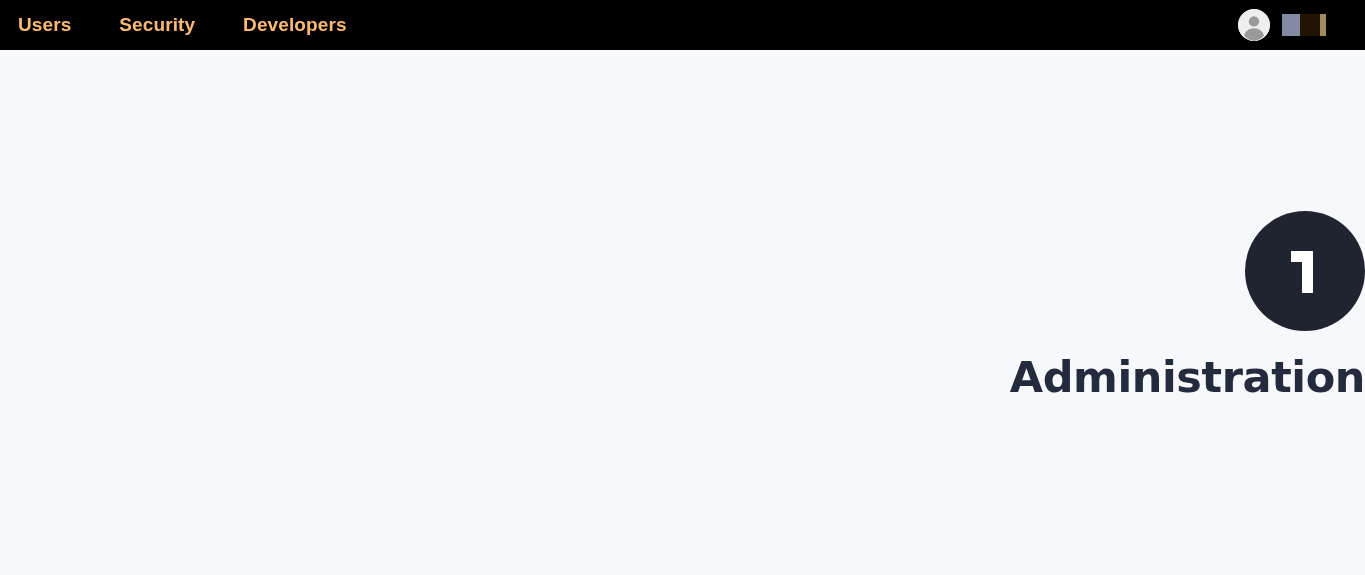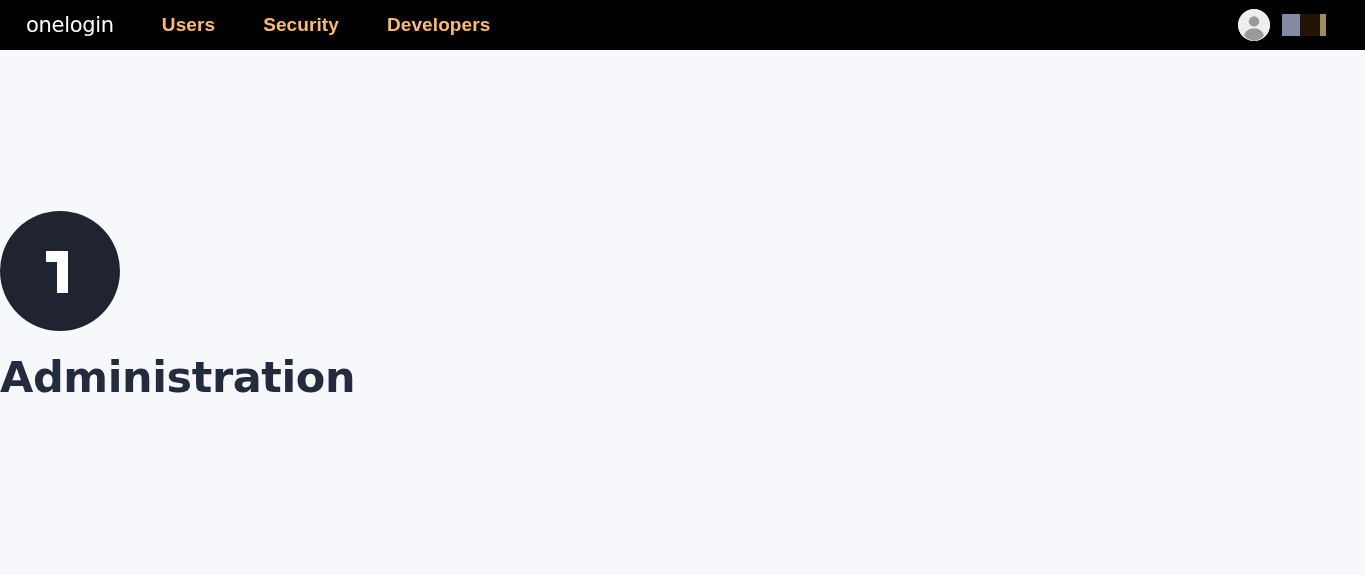--- a/index.html
+++ b/index.html
@@ -85,21 +85,21 @@
   .swatch { height: 22px; }
   .swatch-a { width: 18px; }
   .swatch-b { width: 20px; }
   .swatch-c { width: 6px; }
 
   
   .main {
     height: 448px;
     display: flex;
     flex-direction: column;
-    align-items: flex-start;
+    align-items: flex-end;
   }
   .logo-badge {
     width: 120px;
     height: 120px;
     border-radius: 50%;
     margin-top: 161px;
     display: flex;
     align-items: center;
     justify-content: center;
   }
@@ -114,23 +114,20 @@
     line-height: 1.15;
     text-align: center;
     font-family: "DejaVu Sans", sans-serif;
   }
 </style>
 </head>
 <body style="background: rgb(246, 248, 251);">
 
 <div class="topbar" style="background: rgb(0, 0, 0);">
 
-  <div class="brand">
-    <span class="brand-wordmark">onelogin</span>
-  </div>
 
   <nav class="nav">
     <div class="nav-item">Users</div>
     <div class="nav-item">Security</div>
     <div class="nav-item">Developers</div>
   </nav>
 
   <div class="topbar-right">
     <div class="avatar">
       <svg width="32" height="32" viewBox="0 0 32 32" aria-hidden="true">

